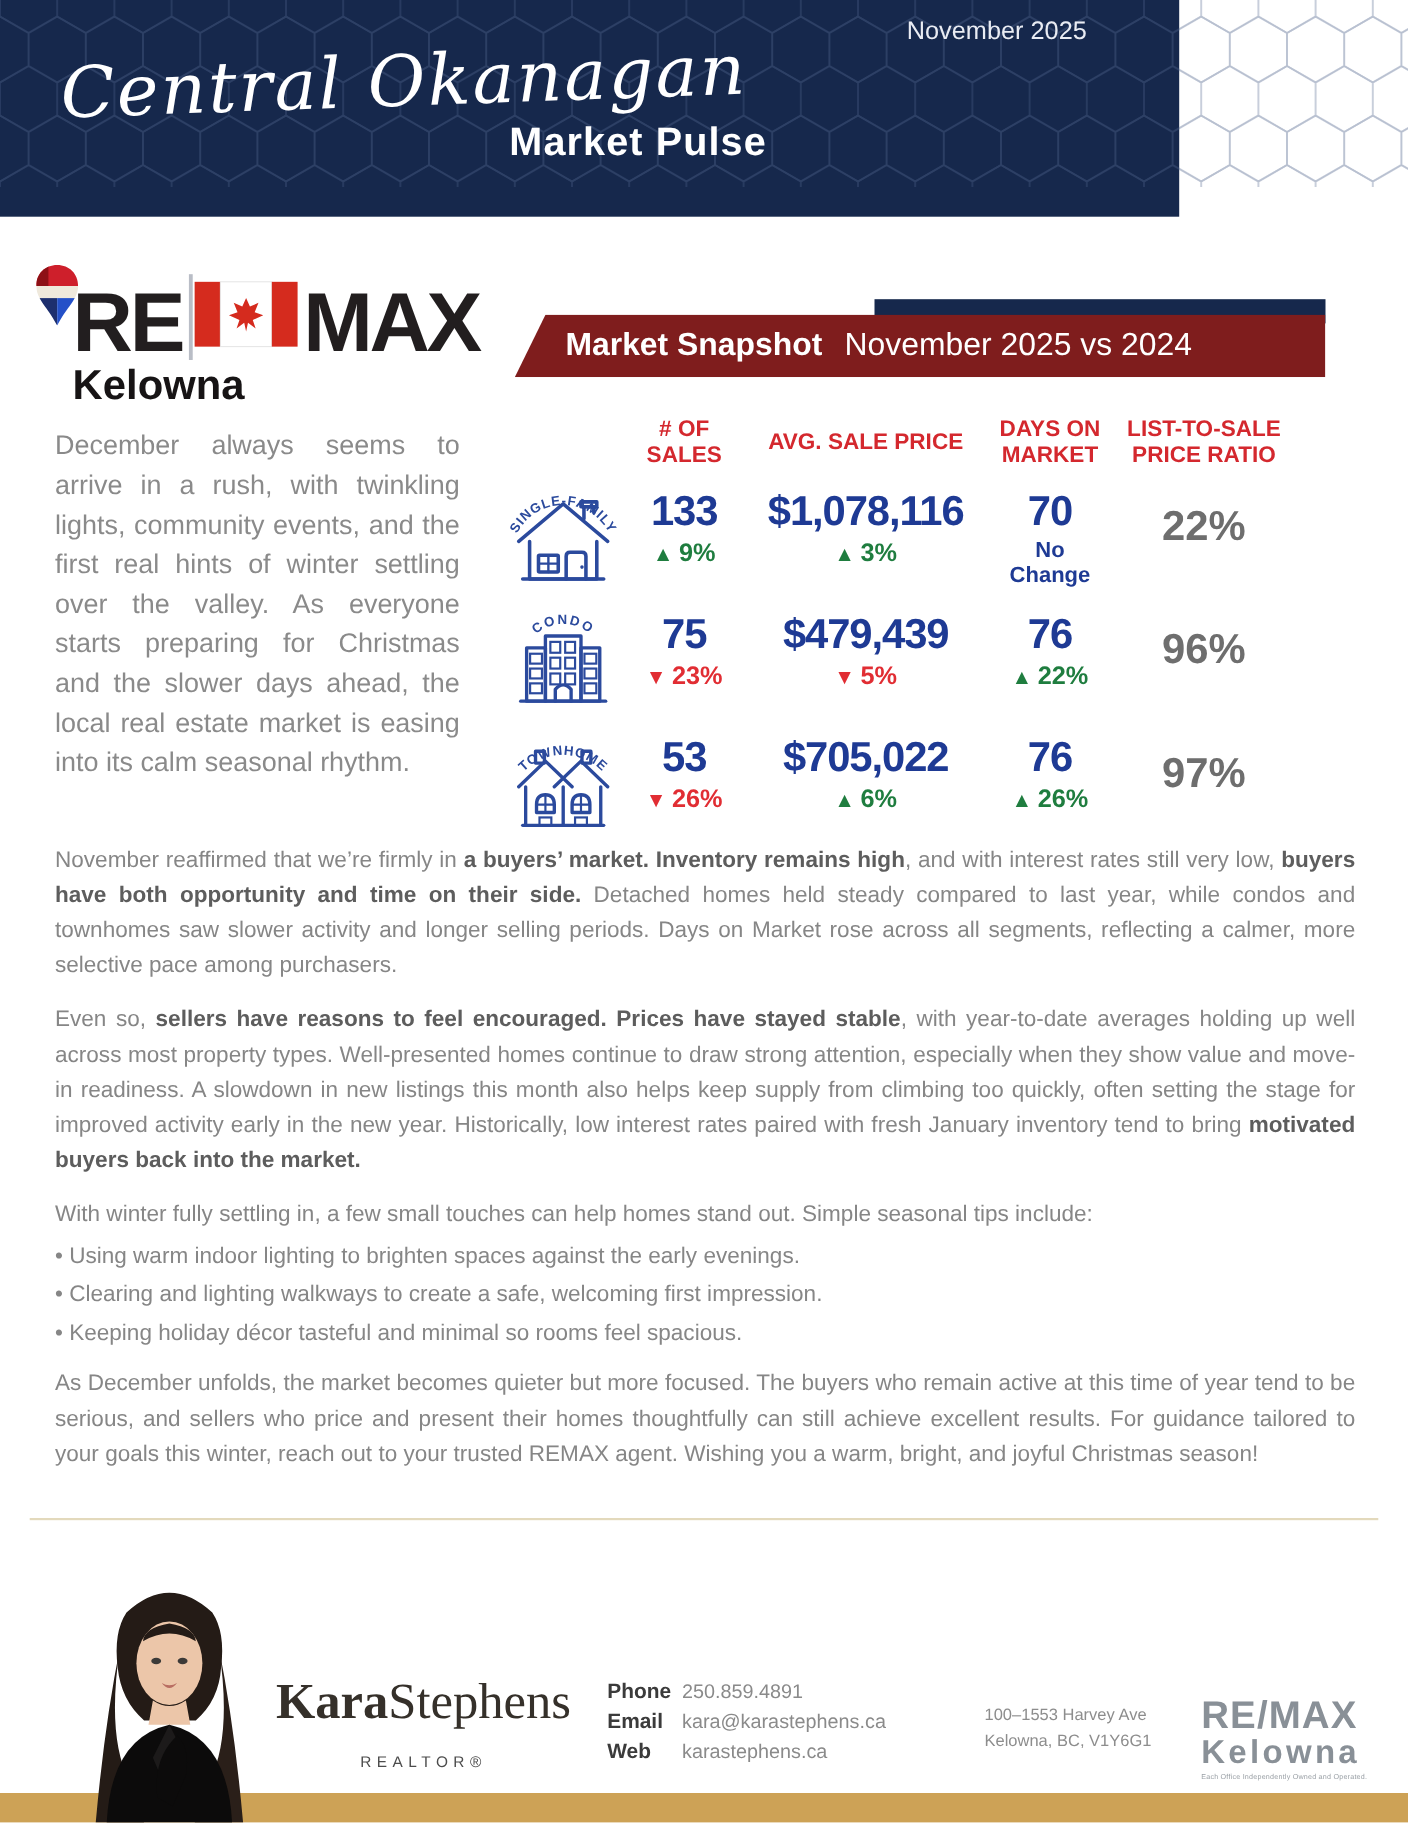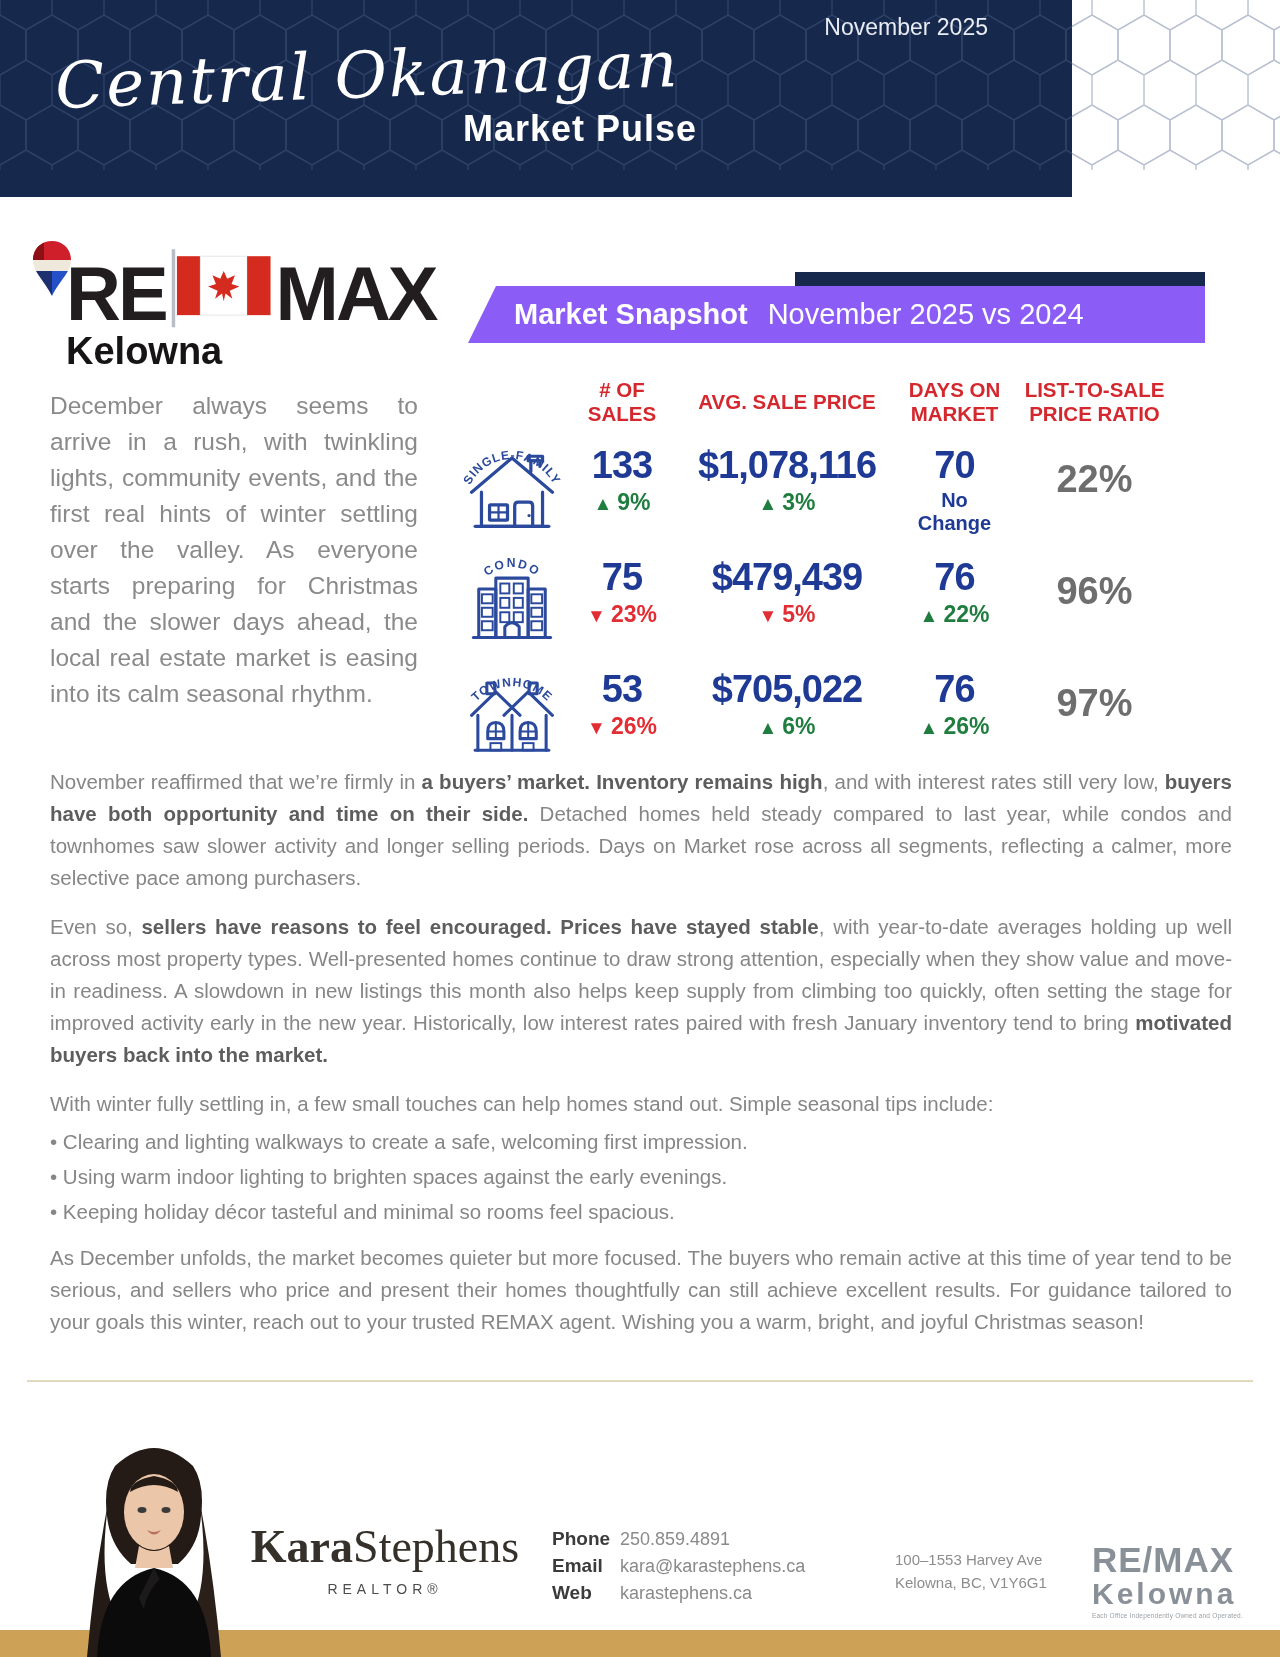--- a/index.html
+++ b/index.html
@@ -18,21 +18,21 @@
   .remax-row { position:absolute; left:66px; top:248px; display:flex; align-items:center; height:90px; }
   .remax-word { font-size:76px; font-weight:800; color:#221e1f; letter-spacing:-3px; }
   .flag { margin:0 2px 6px 4px; }
   .remax-city { position:absolute; left:66px; top:330px; font-size:38px; font-weight:800; color:#171415; letter-spacing:0; }
 
   
   .intro { position:absolute; left:50px; top:388px; width:368px; font-size:24.5px; line-height:1.47; color:#8a8a8a; text-align:justify; }
 
   
   .banner-shadow { position:absolute; left:795px; top:272px; width:410px; height:22px; background:#16284c; }
-  .banner { position:absolute; left:468px; top:286px; width:737px; height:57px; background:#8b5cf6; clip-path:polygon(28px 0, 100% 0, 100% 100%, 0 100%); display:flex; align-items:center; padding-left:46px; color:#ffffff; }
+  .banner { position:absolute; left:468px; top:286px; width:737px; height:57px; background:#7f1d1d; clip-path:polygon(28px 0, 100% 0, 100% 100%, 0 100%); display:flex; align-items:center; padding-left:46px; color:#ffffff; }
   .banner .t1 { font-size:29px; font-weight:800; margin-right:20px; }
   .banner .t2 { font-size:29px; font-weight:400; }
 
   
   .snap { position:absolute; left:452px; top:372px; width:730px; display:grid; grid-template-columns:120px 100px 230px 105px 175px; grid-template-rows:60px 112px 112px 112px; justify-items:center; align-items:start; }
   .th { color:#d4282e; font-weight:800; font-size:20.5px; line-height:1.15; text-align:center; white-space:pre-line; height:60px; display:flex; align-items:center; justify-content:center; }
   .cell { text-align:center; }
   .val { color:#1e3a94; font-weight:800; font-size:38px; margin-top:12px; letter-spacing:-1px; }
   .chg { font-size:23px; font-weight:800; margin-top:2px; }
   .chg .arrow { font-size:19px; margin-right:5px; }
@@ -51,21 +51,21 @@
   .bodytext p.last { margin-top:14px; }
 
   
   .divider { position:absolute; left:27px; top:1380px; width:1226px; height:2px; background:#e3d9bc; }
 
   
   .photo { position:absolute; left:73px; top:1428px; width:162px; height:229px; z-index:3; }
   .agent-name { position:absolute; left:250px; top:1520px; width:270px; text-align:center; color:#35302a; font-family:"Liberation Serif", serif; font-size:46px; white-space:nowrap; }
   .agent-name .first { font-weight:700; }
   .agent-name .last { font-weight:400; }
-  .realtor { margin-top:8px; font-family:"Liberation Sans", sans-serif; font-size:14px; letter-spacing:5px; color:#4c4c4c; font-weight:400; }
+  .realtor { margin-top:20px; font-family:"Liberation Sans", sans-serif; font-size:14px; letter-spacing:5px; color:#4c4c4c; font-weight:400; }
   .contact { position:absolute; left:552px; top:1528px; font-size:19px; }
   .contact .row { margin-bottom:5px; display:flex; align-items:baseline; }
   .contact .lbl { font-weight:700; color:#3b3b3b; width:62px; }
   .contact .v { color:#8a8a8a; font-size:18px; margin-left:6px; }
   .address { position:absolute; left:895px; top:1548px; color:#8d8d8d; font-size:15px; line-height:1.55; }
   .office-logo { position:absolute; left:1092px; top:1542px; color:#899097; line-height:1; }
   .office-logo .l1 { font-size:35px; font-weight:800; letter-spacing:1px; }
   .office-logo .l2 { font-size:30px; font-weight:800; letter-spacing:3px; margin-top:2px; }
   .office-logo .l3 { font-size:6.5px; color:#9aa0a6; margin-top:4px; letter-spacing:.2px; }
   .gold-bar { position:absolute; left:0; top:1630px; width:1280px; height:27px; background:#cda256; z-index:2; }
@@ -258,22 +258,22 @@
     </div>
     <div class="cell">
       <div class="ratio">97%</div>
     </div>
   </div>
 
   <div class="bodytext">
     <p><span>November reaffirmed that we’re firmly in </span><b>a buyers’ market. Inventory remains high</b><span>, and with interest rates still very low, </span><b>buyers have both opportunity and time on their side.</b><span> Detached homes held steady compared to last year, while condos and townhomes saw slower activity and longer selling periods. Days on Market rose across all segments, reflecting a calmer, more selective pace among purchasers.</span></p>
     <p><span>Even so, </span><b>sellers have reasons to feel encouraged. Prices have stayed stable</b><span>, with year-to-date averages holding up well across most property types. Well-presented homes continue to draw strong attention, especially when they show value and move-in readiness. A slowdown in new listings this month also helps keep supply from climbing too quickly, often setting the stage for improved activity early in the new year. Historically, low interest rates paired with fresh January inventory tend to bring </span><b>motivated buyers back into the market.</b></p>
     <p class="tips-intro">With winter fully settling in, a few small touches can help homes stand out. Simple seasonal tips include:</p>
+    <p class="tip">• Using warm indoor lighting to brighten spaces against the early evenings.</p>
     <p class="tip">• Clearing and lighting walkways to create a safe, welcoming first impression.</p>
-    <p class="tip">• Using warm indoor lighting to brighten spaces against the early evenings.</p>
     <p class="tip">• Keeping holiday décor tasteful and minimal so rooms feel spacious.</p>
     <p class="last">As December unfolds, the market becomes quieter but more focused. The buyers who remain active at this time of year tend to be serious, and sellers who price and present their homes thoughtfully can still achieve excellent results. For guidance tailored to your goals this winter, reach out to your trusted REMAX agent. Wishing you a warm, bright, and joyful Christmas season!</p>
   </div>
 
   <div class="divider"></div>
 
   <svg class="photo" viewBox="0 0 162 229">
     <path d="M42 38 Q81 2 120 38 Q132 56 128 88 Q126 118 105 136 L58 136 Q37 118 34 88 Q30 56 42 38 Z" fill="#241b16"></path>
     <path d="M36 70 Q24 150 44 190 L58 229 L14 229 Q22 140 36 70 Z" fill="#241b16"></path>
     <path d="M126 70 Q138 150 118 190 L104 229 L148 229 Q140 140 126 70 Z" fill="#2a1f19"></path>

